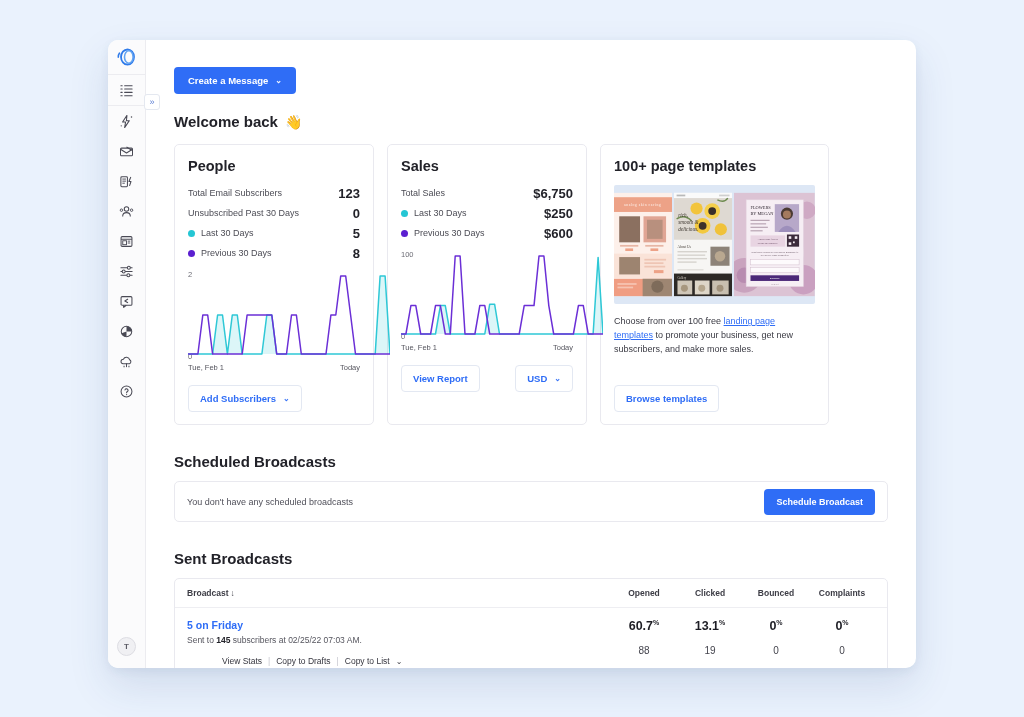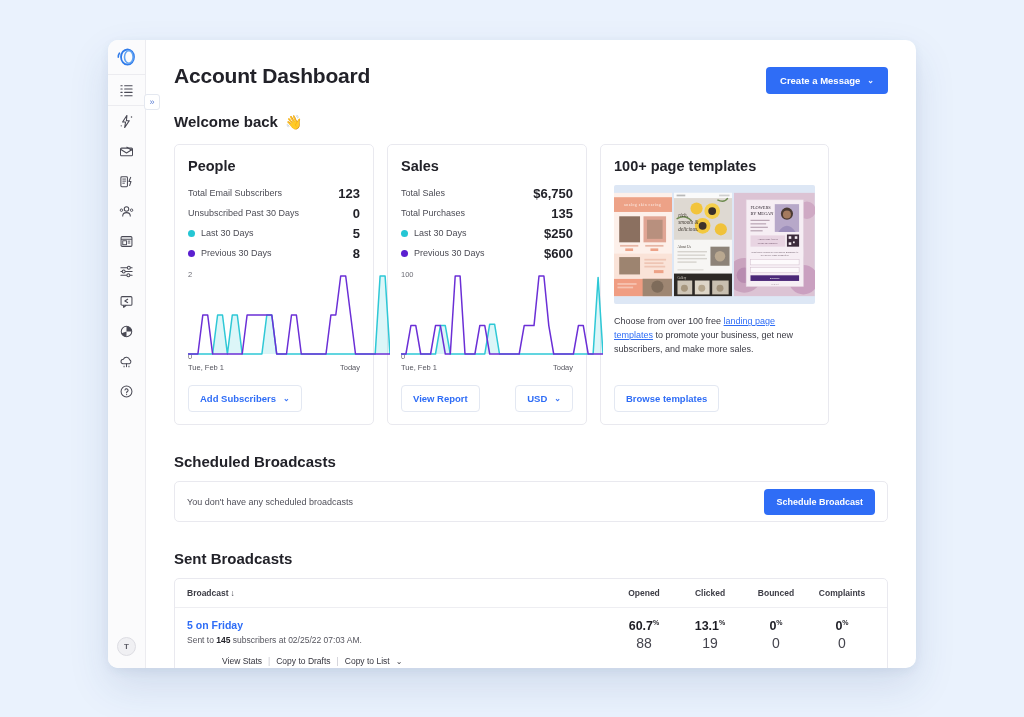--- a/index.html
+++ b/index.html
@@ -187,21 +187,21 @@
   .row-main { flex:1; }
   .row-title { font-size: 10.5px; font-weight:bold; color:#2f6df6; }
   .row-sub { font-size: 8.5px; color:#55555e; margin-top:4px; }
   .row-sub b { color:#222229; }
   .row-links { margin-top: 11px; font-size: 8.5px; color:#35353e; display:flex; align-items:center; gap:6px;margin-left:35px; }
   .row-links .sep { color:#c6c6ce; }
   .row-links .lnk { color:#35353e; }
   .metric { width:66px; text-align:center; }
   .metric .big { font-size: 12.5px; font-weight:bold; color:#1d1d24; }
   .metric .big sup { font-size: 7px; font-weight:bold; }
-  .metric .sml { font-size: 14px; color:#44444d; margin-top:2px; }
+  .metric .sml { font-size: 10px; color:#44444d; margin-top:12px; }
 </style>
 </head>
 <body>
 
 <div id="app-window">
 
   <div id="sidebar">
     <div class="logo-wrap">
       <svg width="20" height="20" viewBox="0 0 20 20">
         <path d="M4 10a6.5 7.5 0 0 1 6.5-7.5 6.5 7.5 0 0 1 6.5 7.5 6.5 7.5 0 0 1-6.5 7.5A6.5 7.5 0 0 1 4 10z" fill="none" stroke="#2f7bea" stroke-width="1.8"></path>
@@ -324,21 +324,20 @@
 
     <div class="avatar">T</div>
   </div>
 
   <div id="collapse-btn">»</div>
 
   <div id="main">
     <div id="main-inner">
 
       <div id="topbar">
-        <div id="page-title">Account Dashboard</div>
         <div id="create-msg-btn">
           <span>Create a Message</span>
           <span class="caret">⌄</span>
         </div>
       </div>
 
       <div id="welcome">
         <span>Welcome back</span>
         <span class="wave">👋</span>
       </div>
@@ -391,24 +390,20 @@
             </div>
           </div>
         </div>
 
         <div class="card card-b">
           <div class="card-title">Sales</div>
 
           <div class="stat-row">
             <span class="stat-label">Total Sales</span>
             <span class="stat-val">$6,750</span>
-          </div>
-          <div class="stat-row">
-            <span class="stat-label">Total Purchases</span>
-            <span class="stat-val">135</span>
           </div>
           <div class="stat-row">
             <span class="stat-label">
               <span class="dot dot-teal"></span>
               <span>Last 30 Days</span>
             </span>
             <span class="stat-val">$250</span>
           </div>
           <div class="stat-row">
             <span class="stat-label">

